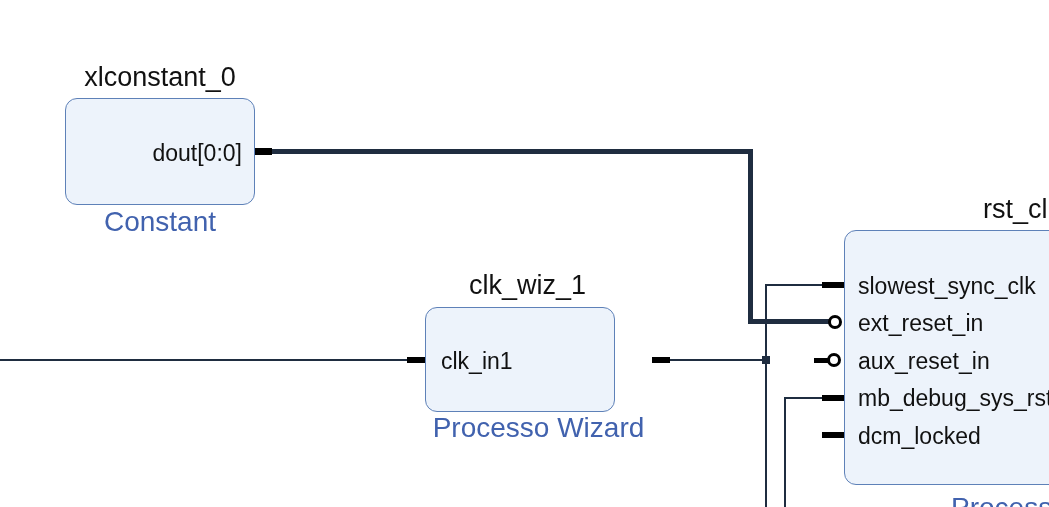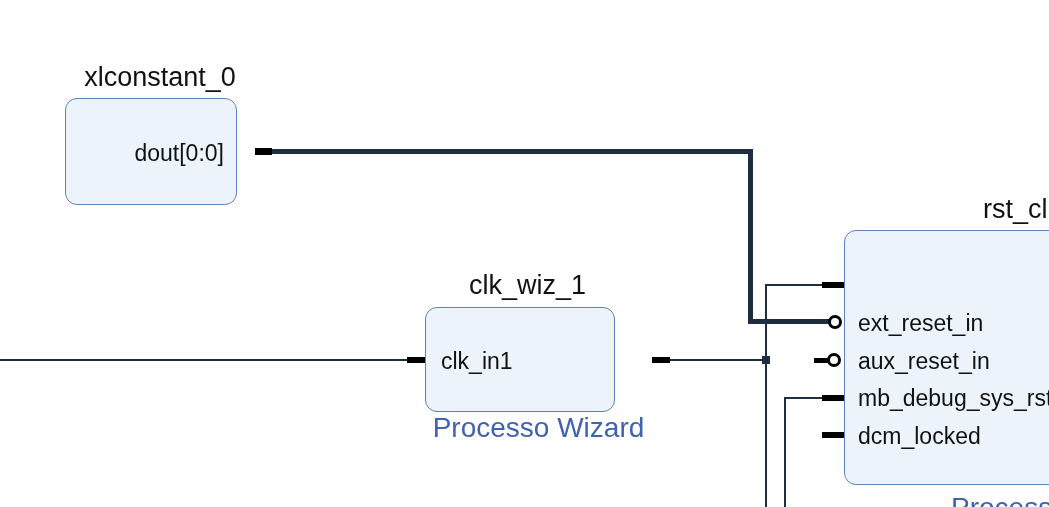--- a/index.html
+++ b/index.html
@@ -84,35 +84,37 @@
 
   <div class="wire" style="left:670px;top:359px;width:96px;height:2px;"></div>
   <div class="wire" style="left:765px;top:284px;width:2px;height:223px;"></div>
   <div class="wire" style="left:765px;top:284px;width:57px;height:2px;"></div>
   <div class="junction" style="left:762px;top:356px;"></div>
 
   <div class="wire" style="left:784px;top:397px;width:2px;height:110px;"></div>
   <div class="wire" style="left:784px;top:397px;width:38px;height:2px;"></div>
 
   <div class="block-title" style="left:40px;top:62px;width:240px;">xlconstant_0</div>
-  <div class="block" style="left:65px;top:98px;width:172px;height:107px;">
+  <div class="block" style="left:65px;top:98px;width:190px;height:107px;">
     <div class="port-label right-align" style="right:12px;top:38px;width:160px;">dout[0:0]</div>
   </div>
   <div class="stub" style="left:255px;top:148px;width:17px;height:7px;"></div>
+  <div class="type-label" style="left:40px;top:206px;width:240px;">Constant</div>
 
   <div class="block-title" style="left:414px;top:270px;width:227px;">clk_wiz_1</div>
   <div class="block" style="left:425px;top:307px;width:190px;height:105px;">
     <div class="port-label" style="left:15px;top:37px;">clk_in1</div>
   </div>
   <div class="stub" style="left:407px;top:357px;width:18px;height:6px;"></div>
   <div class="stub" style="left:652px;top:357px;width:18px;height:6px;"></div>
   <div class="type-label" style="left:395px;top:412px;width:287px;">Processo Wizard</div>
 
   <div class="block-title" style="left:983px;top:194px;text-align:left;">rst_cl</div>
   <div class="block" style="left:844px;top:230px;width:240px;height:255px;">
+    <div class="port-label" style="left:13px;top:39px;">slowest_sync_clk</div>
     <div class="port-label" style="left:13px;top:76px;">ext_reset_in</div>
     <div class="port-label" style="left:13px;top:114px;">aux_reset_in</div>
     <div class="port-label" style="left:13px;top:151px;">mb_debug_sys_rst</div>
     <div class="port-label" style="left:13px;top:189px;">dcm_locked</div>
   </div>
   <div class="stub" style="left:822px;top:282px;width:22px;height:6px;"></div>
   <div class="bubble" style="left:828px;top:315px;"></div>
   <div class="stub" style="left:814px;top:358px;width:14px;height:5px;"></div>
   <div class="bubble" style="left:827px;top:353px;"></div>
   <div class="stub" style="left:822px;top:395px;width:22px;height:6px;"></div>

